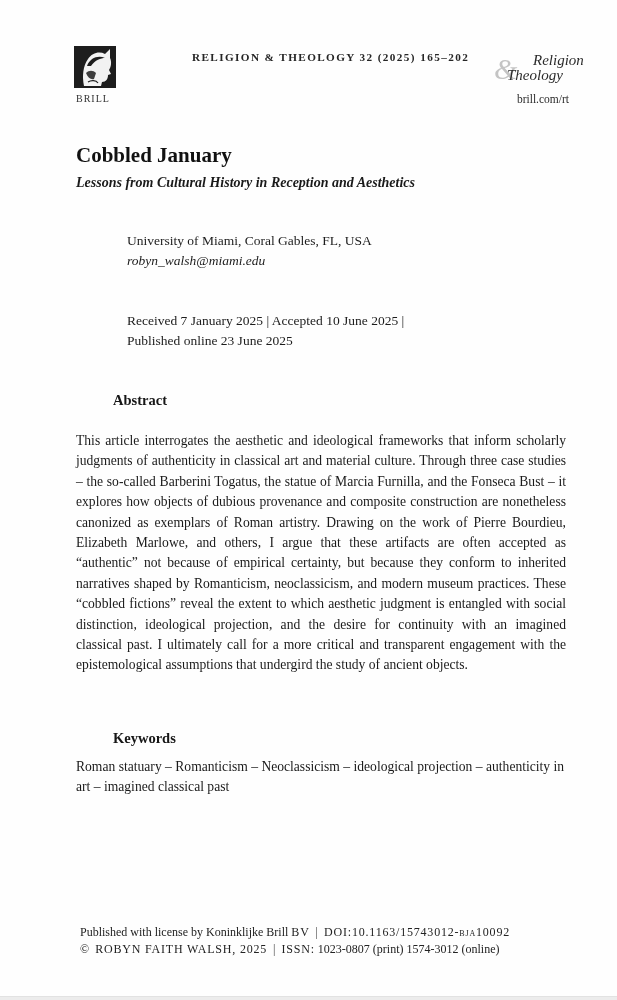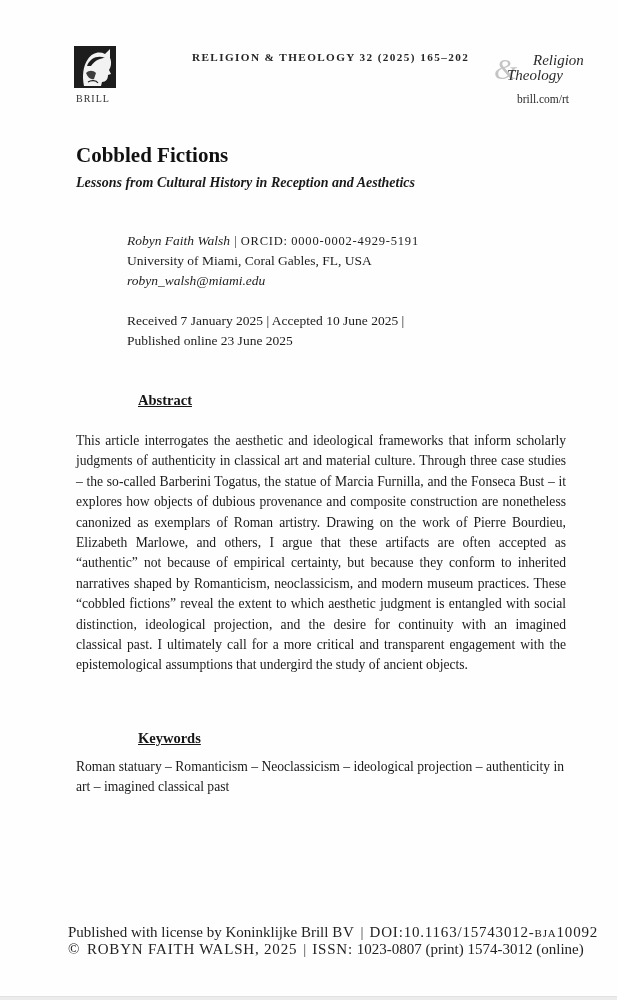--- a/index.html
+++ b/index.html
@@ -26,28 +26,28 @@
     .subtitle { position: absolute; left: 76px; top: 175px; font-family: "Liberation Serif", serif; font-weight: bold; font-style: italic; font-size: 14px; color: #1a1a1a; }
 
     
     .author-block { position: absolute; left: 127px; top: 231px; font-family: "Liberation Serif", serif; font-size: 13.5px; line-height: 20px; color: #1c1c1c; }
     .author-name { font-style: italic; }
     .sep { margin: 0 4px; color: #444; }
     .orcid { font-variant: small-caps; letter-spacing: 0.8px; font-size: 12.5px; }
     .email { font-style: italic; }
     .dates { position: absolute; left: 127px; top: 311px; font-family: "Liberation Serif", serif; font-size: 13.5px; line-height: 20px; color: #1c1c1c; }
 
-    .section-head { position: absolute; left: 138px; font-family: "Liberation Serif", serif; font-weight: bold; font-size: 14.5px; color: #161616; text-decoration: underline; }
+    .section-head { position: absolute; left: 113px; font-family: "Liberation Serif", serif; font-weight: bold; font-size: 14.5px; color: #161616; }
     .abstract-head { top: 392px; }
     .keywords-head { top: 716px; margin-top: 14px; }
 
     .abstract-body { position: absolute; left: 76px; top: 431px; width: 490px; font-family: "Liberation Serif", serif; font-size: 13.6px; line-height: 20.4px; text-align: justify; color: #1a1a1a; hyphens: auto; }
     .keywords-body { position: absolute; left: 76px; top: 757px; width: 490px; font-family: "Liberation Serif", serif; font-size: 13.6px; line-height: 20.4px; color: #1a1a1a; }
 
-    .footer { position: absolute; left: 68px; top: 924px; font-family: "Liberation Serif", serif; font-size: 15px; line-height: 16.5px; color: #222; }
+    .footer { position: absolute; left: 80px; top: 924px; font-family: "Liberation Serif", serif; font-size: 12px; line-height: 16.5px; color: #222; }
     .sc { font-variant: small-caps; letter-spacing: 0.8px; }
     .fsep { margin: 0 6px; color: #444; }
   </style>
 </head>
 <body>
 
 <div class="page">
 
   <div class="brill-logo">
     <svg width="42" height="42" viewBox="0 0 42 42">
@@ -62,27 +62,24 @@
 
   <div class="journal-line">RELIGION &amp; THEOLOGY 32 (2025) 165–202</div>
 
   <div class="journal-logo">
     <span class="jl-amp">&amp;</span>
     <span class="jl-rel">Religion</span>
     <span class="jl-theo">Theology</span>
   </div>
   <div class="brill-url">brill.com/rt</div>
 
-  <div class="title">Cobbled Fictions</div>
+  <div class="title">Cobbled January</div>
   <div class="subtitle">Lessons from Cultural History in Reception and Aesthetics</div>
 
   <div class="author-block">
-    <div>
-      <span class="author-name">Robyn Faith Walsh</span><span class="sep">|</span><span class="orcid">ORCID:</span> <span class="orcid">0000-0002-4929-5191</span>
-    </div>
     <div>University of Miami, Coral Gables, FL, USA</div>
     <div class="email">robyn_walsh@miami.edu</div>
   </div>
 
   <div class="dates">
     <div>Received 7 January 2025 | Accepted 10 June 2025 |</div>
     <div>Published online 23 June 2025</div>
   </div>
 
   <div class="section-head abstract-head">Abstract</div>

